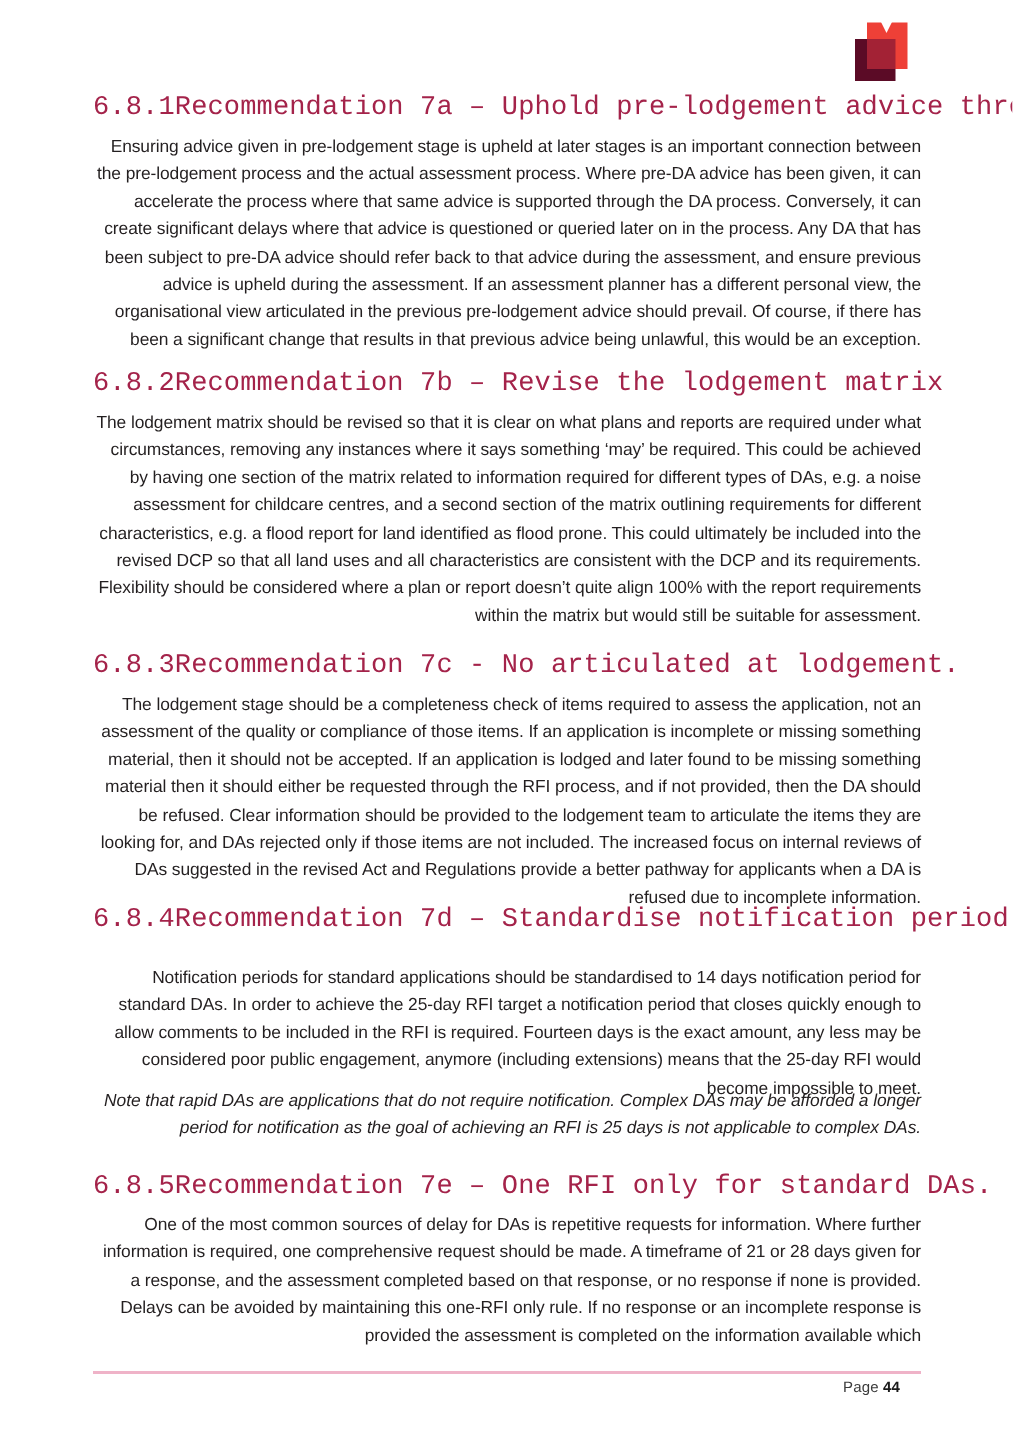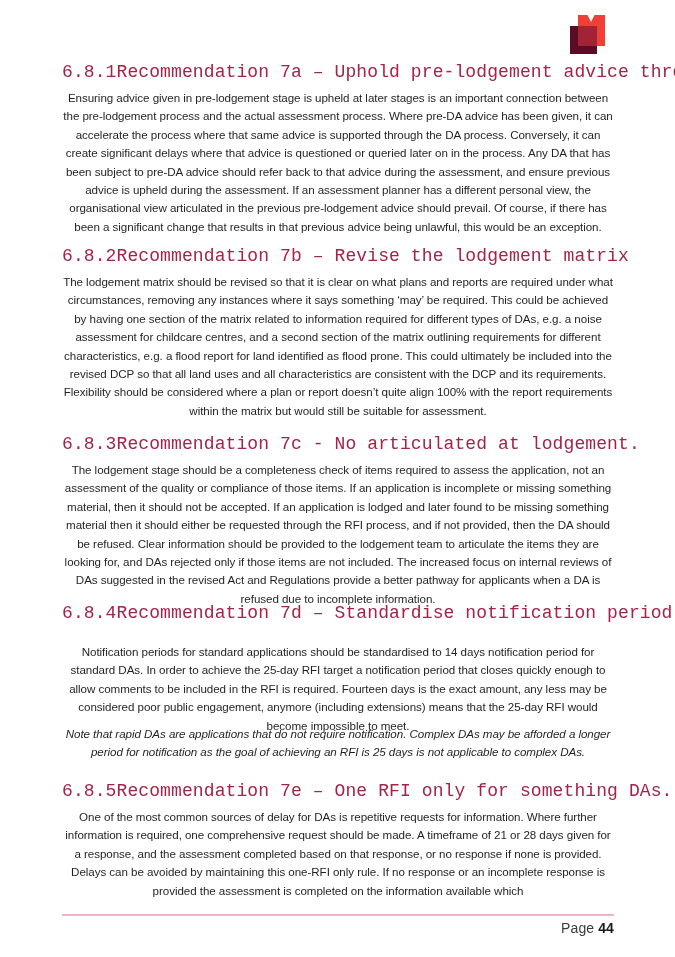--- a/index.html
+++ b/index.html
@@ -90,21 +90,21 @@
     display: inline-block;
     min-width: 42px;
   }
 
   p.body-text {
     margin: 0;
     font-family: "Liberation Sans", sans-serif;
     font-size: 11.6px;
     line-height: 18.4px;
     color: #231f20;
-    text-align: center;
+    text-align: right;
     letter-spacing: -0.06px;
   }
 
   
   .sec-1 { position: absolute; top: 62px;  left: 0; width: 552px; }
   .sec-1 p { position: absolute; top: 27px; left: 0; width: 552px; }
 
   .sec-2 { position: absolute; top: 246px; left: 0; width: 552px; }
   .sec-2 p { position: absolute; top: 27px; left: 0; width: 552px; }
 
@@ -122,24 +122,24 @@
   .footer-rule {
     position: absolute;
     left: 62px;
     top: 914px;
     width: 552px;
     height: 2px;
     background: #efb3c8;
   }
   .footer-text {
     position: absolute;
-    right: 61px;
+    right: 75px;
     top: 920px;
     font-family: "Liberation Sans", sans-serif;
-    font-size: 14px;
+    font-size: 10px;
     color: #3b3b3b;
     letter-spacing: 0.1px;
   }
   .footer-text .pagenum {
     font-weight: bold;
     color: #1a1a1a;
   }
 </style>
 </head>
 <body>
@@ -179,21 +179,21 @@
     <section class="sec-4">
       <h2 class="heading">
         <span class="num">6.8.4</span><span>Recommendation 7d – Standardise notification period to 10 days for standard DAs</span>
       </h2>
       <p class="body-text p1">Notification periods for standard applications should be standardised to 14 days notification period for standard DAs. In order to achieve the 25-day RFI target a notification period that closes quickly enough to allow comments to be included in the RFI is required. Fourteen days is the exact amount, any less may be considered poor public engagement, anymore (including extensions) means that the 25-day RFI would become impossible to meet.</p>
       <p class="body-text p2">Note that rapid DAs are applications that do not require notification. Complex DAs may be afforded a longer period for notification as the goal of achieving an RFI is 25 days is not applicable to complex DAs.</p>
     </section>
 
     <section class="sec-5">
       <h2 class="heading">
-        <span class="num">6.8.5</span><span>Recommendation 7e – One RFI only for something DAs.</span>
+        <span class="num">6.8.5</span><span>Recommendation 7e – One RFI only for standard DAs.</span>
       </h2>
       <p class="body-text">One of the most common sources of delay for DAs is repetitive requests for information. Where further information is required, one comprehensive request should be made. A timeframe of 21 or 28 days given for a response, and the assessment completed based on that response, or no response if none is provided. Delays can be avoided by maintaining this one-RFI only rule. If no response or an incomplete response is provided the assessment is completed on the information available which</p>
     </section>
 
   </div>
 
   <div class="footer-rule"></div>
   <div class="footer-text"><span>Page</span> <span class="pagenum">44</span></div>
 
 </div>

